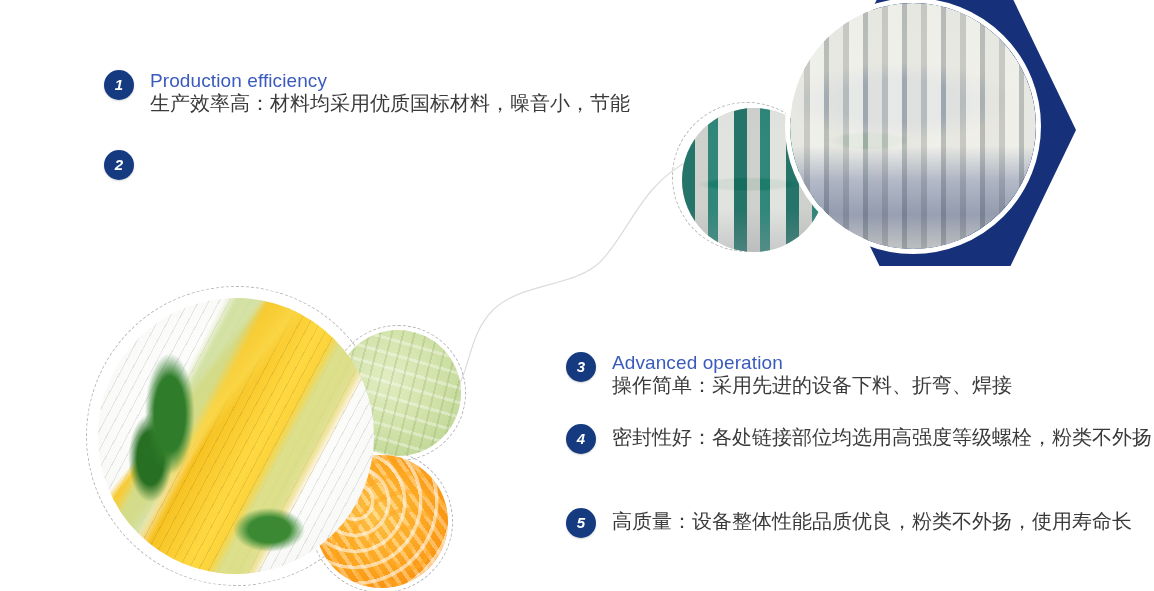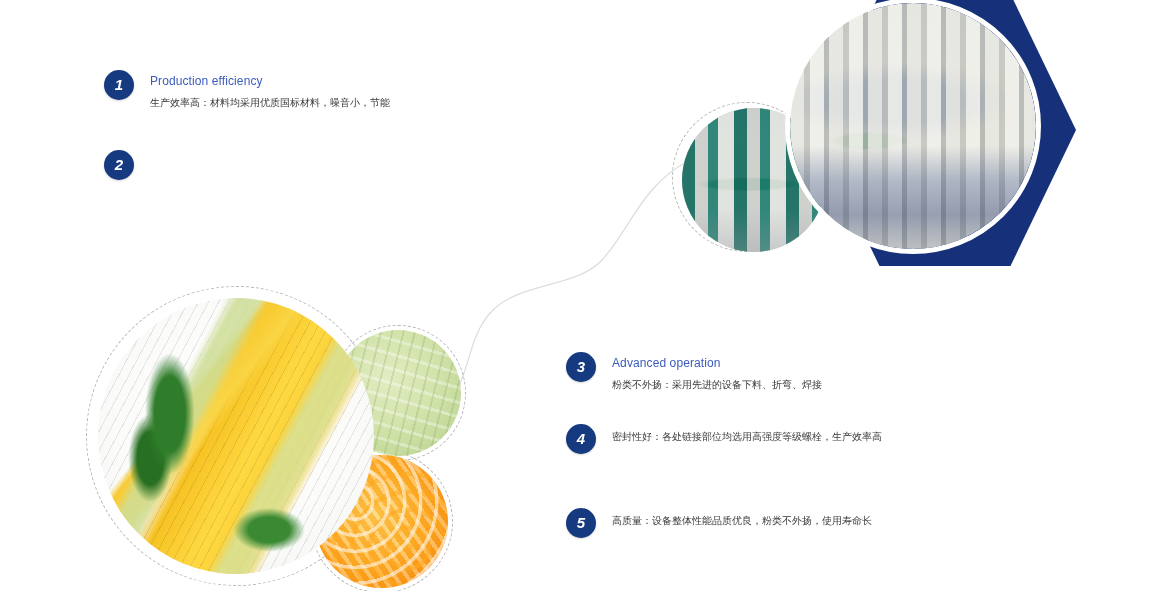--- a/index.html
+++ b/index.html
@@ -39,28 +39,28 @@
     flex: 0 0 30px;
     box-shadow: 0 1px 2px rgba(0,0,0,0.18);
     user-select: none;
   }
   .ftext {
     margin-left: 16px;
     padding-top: 1px;
   }
   .ftitle {
     color: #3a5bbd;
-    font-size: 12px;
+    font-size: 19px;
     line-height: 20px;
     letter-spacing: .1px;
     white-space: nowrap;
   }
   .fdesc {
     color: #3a3a3a;
-    font-size: 10px;
+    font-size: 20px;
     line-height: 22px;
     margin-top: 1px;
     white-space: nowrap;
     font-family: "DejaVu Sans", "Liberation Sans", sans-serif;
   }
 
   
   #feat-1 { left: 104px; top: 70px; }
   #feat-2 { left: 104px; top: 150px; }
   #feat-3 { left: 566px; top: 352px; }
@@ -283,28 +283,28 @@
   </div>
 
   <div class="feature" id="feat-2">
     <div class="badge">2</div>
   </div>
 
   <div class="feature" id="feat-3">
     <div class="badge">3</div>
     <div class="ftext">
       <div class="ftitle">Advanced operation</div>
-      <div class="fdesc">粉类不外扬：采用先进的设备下料、折弯、焊接</div>
+      <div class="fdesc">操作简单：采用先进的设备下料、折弯、焊接</div>
     </div>
   </div>
 
   <div class="feature" id="feat-4">
     <div class="badge">4</div>
     <div class="ftext">
-      <div class="fdesc">密封性好：各处链接部位均选用高强度等级螺栓，生产效率高</div>
+      <div class="fdesc">密封性好：各处链接部位均选用高强度等级螺栓，粉类不外扬</div>
     </div>
   </div>
 
   <div class="feature" id="feat-5">
     <div class="badge">5</div>
     <div class="ftext">
       <div class="fdesc">高质量：设备整体性能品质优良，粉类不外扬，使用寿命长</div>
     </div>
   </div>
 

